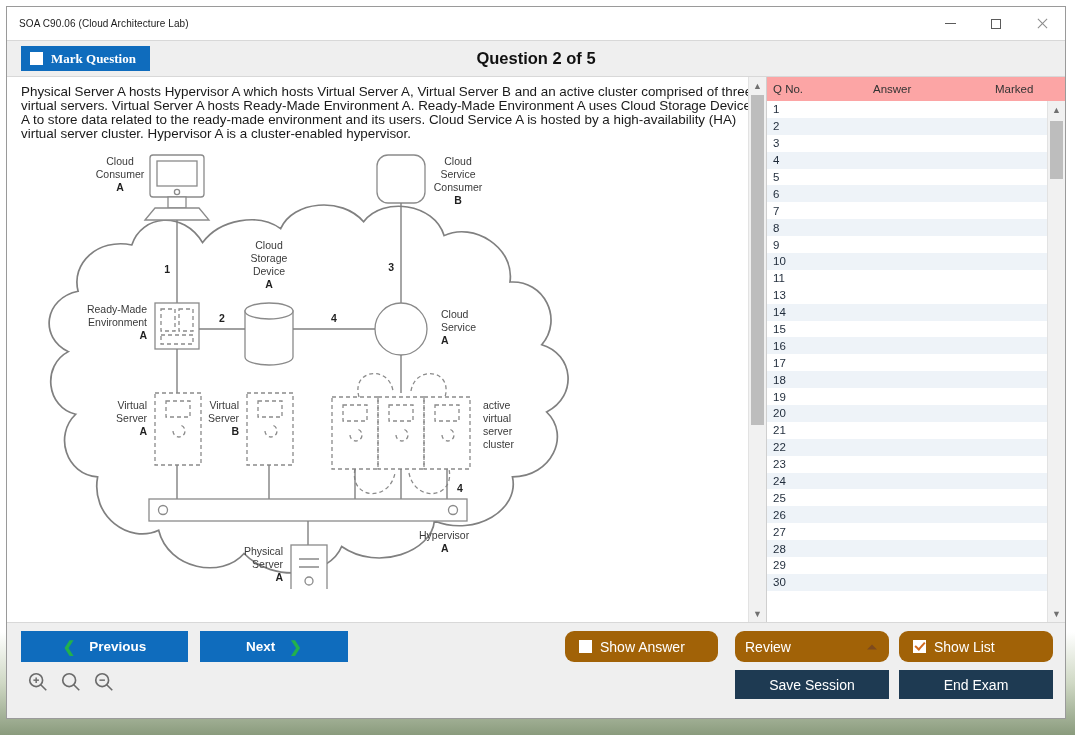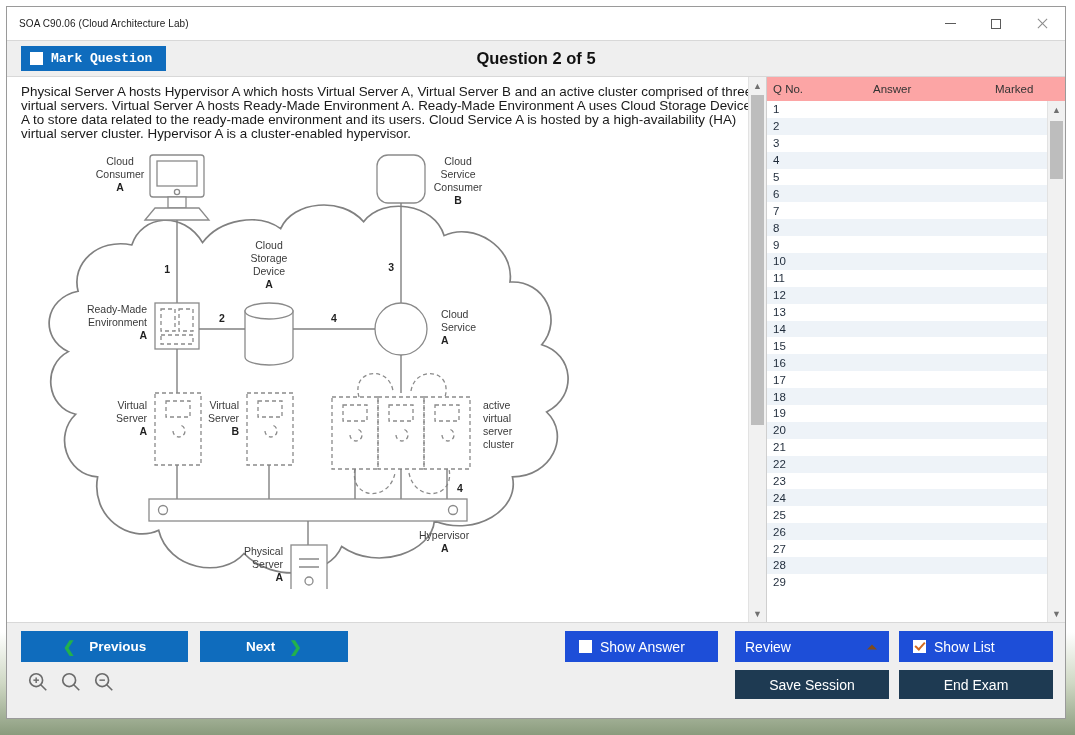--- a/index.html
+++ b/index.html
@@ -62,21 +62,21 @@
   }
   .mark-btn {
     margin-left: 14px;
     background: #0f6cbd;
     color: #ffffff;
     height: 25px;
     display: flex; align-items: center;
     padding: 0 14px 0 9px;
     font-size: 13px; font-weight: bold;
     cursor: pointer; border: none;
-    font-family: Liberation Mono, monospace;
+    font-family: Liberation Serif, serif;
   }
   .chk {
     width: 13px; height: 13px;
     background: #ffffff;
     margin-right: 8px;
     display: inline-block;
     position: relative;
     flex: 0 0 13px;
   }
   .chk.checked::after {
@@ -192,21 +192,21 @@
     position: absolute;
     display: flex; align-items: center; justify-content: center;
     font-size: 13.5px; font-weight: bold;
     color: #ffffff;
     cursor: pointer;
     border: none;
     box-sizing: border-box;
     font-family: "Liberation Sans", sans-serif;
   }
   .btn.blue { background: #0f6cbd; }
-  .btn.orange { background: #1d4ed8; font-weight: normal; font-size: 14px; }
+  .btn.orange { background: #a16207; font-weight: normal; font-size: 14px; border-radius: 9px; }
   .btn.navy { background: #1e3a52; font-weight: normal; font-size: 14px; }
   .chev {
     font-size: 15px; font-weight: bold;
     color: #22b14c;
     line-height: 1;
   }
   .btn-prev { left: 14px;  top: 8px;  width: 167px; height: 31px; }
   .btn-next { left: 193px; top: 8px;  width: 148px; height: 31px; }
   .btn-answer { left: 558px; top: 8px; width: 153px; height: 31px; justify-content: flex-start; padding-left: 14px; }
   .btn-review { left: 728px; top: 8px; width: 154px; height: 31px; justify-content: flex-start; padding-left: 10px; }
@@ -491,25 +491,20 @@
               <div class="lrow alt">
                 <span class="cq">10</span>
                 <span class="ca"></span>
                 <span class="cm"></span>
               </div>
               <div class="lrow">
                 <span class="cq">11</span>
                 <span class="ca"></span>
                 <span class="cm"></span>
               </div>
-              <div class="lrow alt">
-                <span class="cq">12</span>
-                <span class="ca"></span>
-                <span class="cm"></span>
-              </div>
               <div class="lrow">
                 <span class="cq">13</span>
                 <span class="ca"></span>
                 <span class="cm"></span>
               </div>
               <div class="lrow alt">
                 <span class="cq">14</span>
                 <span class="ca"></span>
                 <span class="cm"></span>
               </div>
@@ -578,20 +573,25 @@
                 <span class="ca"></span>
                 <span class="cm"></span>
               </div>
               <div class="lrow alt">
                 <span class="cq">28</span>
                 <span class="ca"></span>
                 <span class="cm"></span>
               </div>
               <div class="lrow">
                 <span class="cq">29</span>
+                <span class="ca"></span>
+                <span class="cm"></span>
+              </div>
+              <div class="lrow alt">
+                <span class="cq">30</span>
                 <span class="ca"></span>
                 <span class="cm"></span>
               </div>
             </div>
           <div class="vsb">
             <div class="arrow">▲</div>
             <div class="thumb" style="top:20px; height:58px;"></div>
             <div class="arrow bot">▼</div>
           </div>
         </div>

